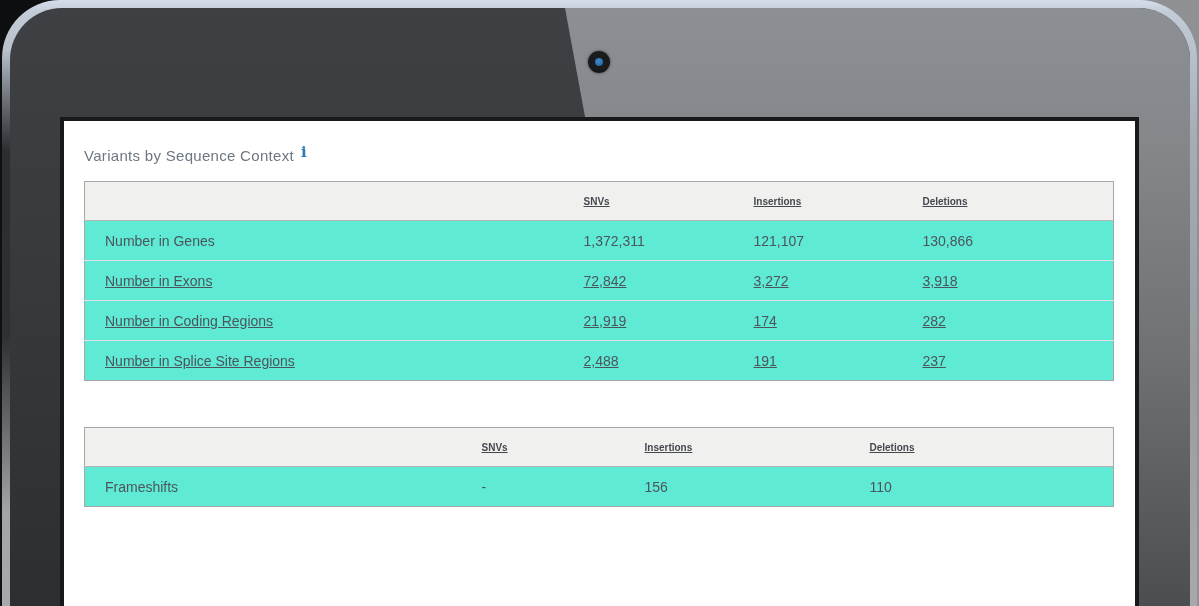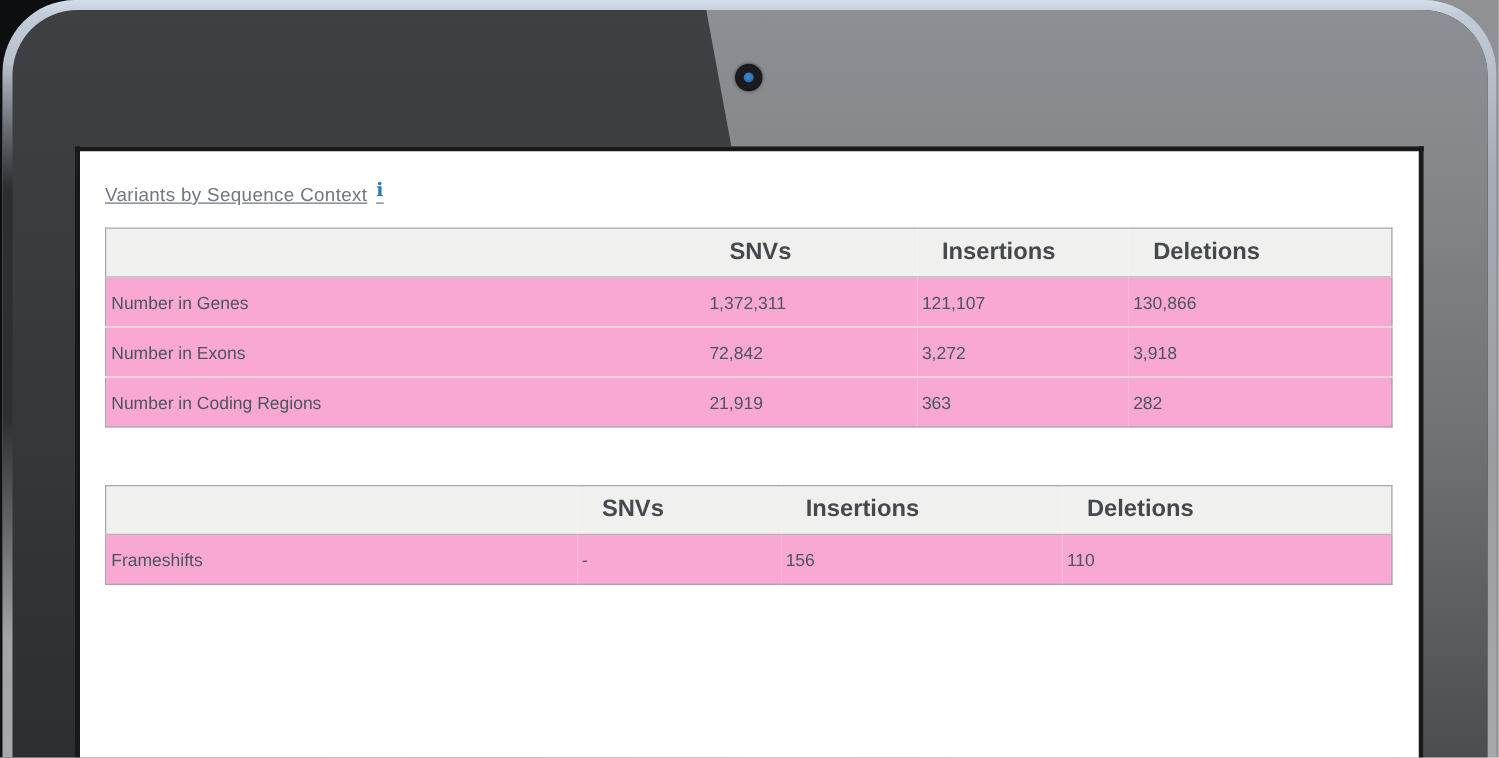--- a/index.html
+++ b/index.html
@@ -49,51 +49,51 @@
     position: absolute; left: 60px; top: 117px; width: 1071px; height: 489px;
     background: #ffffff;
     border: 4px solid #18191b;
     border-bottom: none;
   }
   .content { padding: 26px 20px 0 20px; }
 
   
   .section-title {
     margin: 0; font-size: 15px; font-weight: 400;
-    color: #6d7781; letter-spacing: 0.3px; line-height: 18px; text-decoration: underline;
+    color: #6d7781; letter-spacing: 0.3px; line-height: 18px;
   }
   .info {
     font-family: "DejaVu Serif", "Liberation Serif", serif;
     font-weight: bold; font-style: normal;
     color: #2a7ab8; font-size: 15px;
     margin-left: 7px; position: relative; top: -4px;
     cursor: pointer;
   }
   .data-table {
     width: 1029px; margin-top: 16px;
     border-collapse: collapse; table-layout: fixed;
     border: 1px solid #a6a6a6;
     font-size: 14px;
   }
   .data-table thead th {
     height: 39px; box-sizing: border-box;
     background: #f0f0ee;
     border-bottom: 1px solid #b4b4b4;
     text-align: left; vertical-align: middle;
     padding: 0 0 0 20px;
-    color: #45494e; font-weight: bold; font-size: 19px;
+    color: #45494e; font-weight: bold; font-size: 10px; text-decoration: underline;
   }
   .data-table tbody td {
     height: 40px; box-sizing: border-box;
-    padding: 0 0 0 4px;
+    padding: 0 0 0 20px;
     vertical-align: middle;
     color: #4d555c;
-    background: #f9a8d4;
+    background: #5eead4;
   }
-  .data-table tbody tr + tr td { border-top: 1px solid #e2e2e0; }
+  .data-table tbody tr + tr td { border-top: 1px solid #e2e2e0; text-decoration: underline; }
   .section-consequence { margin-top: 46px; }
   .section-consequence .data-table { margin-top: 13px; }
 </style>
 </head>
 <body>
 
 <div class="tablet-rim"></div>
 <div class="rim-left-shade"></div>
 <div class="tablet-bezel">
   <div class="bezel-light"></div>
@@ -133,22 +133,28 @@
           </tr>
           <tr>
             <td>Number in Exons</td>
             <td>72,842</td>
             <td>3,272</td>
             <td>3,918</td>
           </tr>
           <tr>
             <td>Number in Coding Regions</td>
             <td>21,919</td>
-            <td>363</td>
+            <td>174</td>
             <td>282</td>
+          </tr>
+          <tr>
+            <td>Number in Splice Site Regions</td>
+            <td>2,488</td>
+            <td>191</td>
+            <td>237</td>
           </tr>
         </tbody>
       </table>
     </section>
 
     <section class="section-consequence">
       <table class="data-table">
         <colgroup>
           <col style="width:377px">
             <col style="width:163px">

